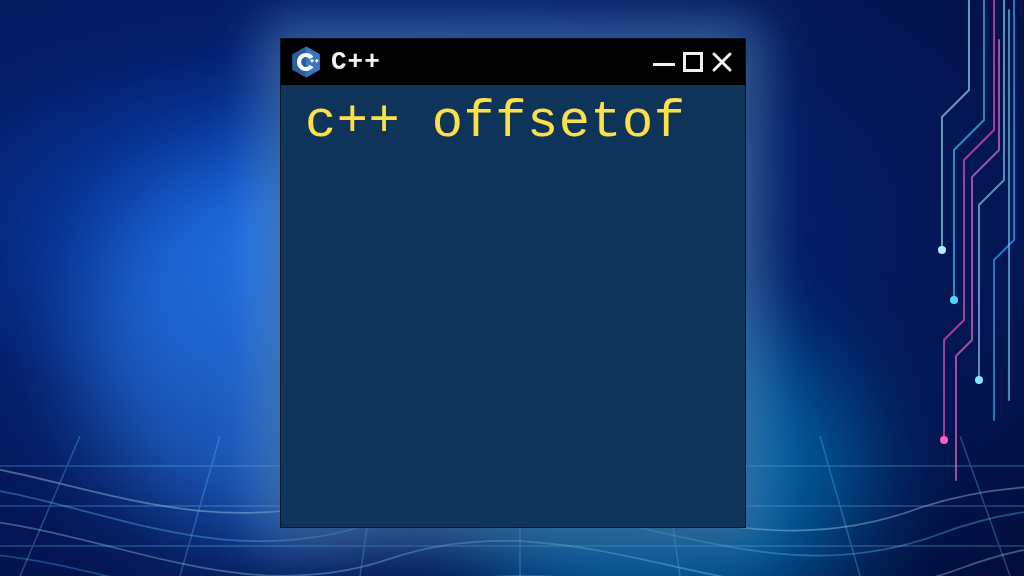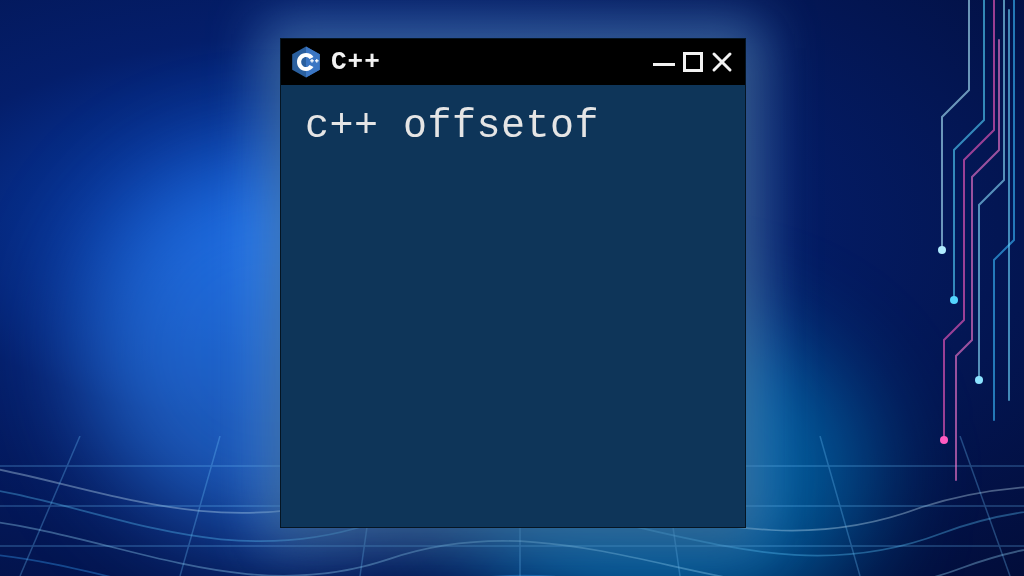--- a/index.html
+++ b/index.html
@@ -144,23 +144,23 @@
       border: 3px solid #f2f2f2;
     }
     
     .win-btn.close svg {
       width: 22px;
       height: 22px;
     }
     
     .content {
       flex: 1;
-      padding: 18px 24px;
-      color: #e5e5e5;
-      font-size: 40px;
+      padding: 7px 24px;
+      color: #fde047;
+      font-size: 52px;
       font-family: 'Consolas', 'Courier New', monospace;
       letter-spacing: 0.5px;
       line-height: 1.2;
     }
     
     .floor-grid {
       position: absolute;
       bottom: 0;
       left: 0;
       width: 100%;

